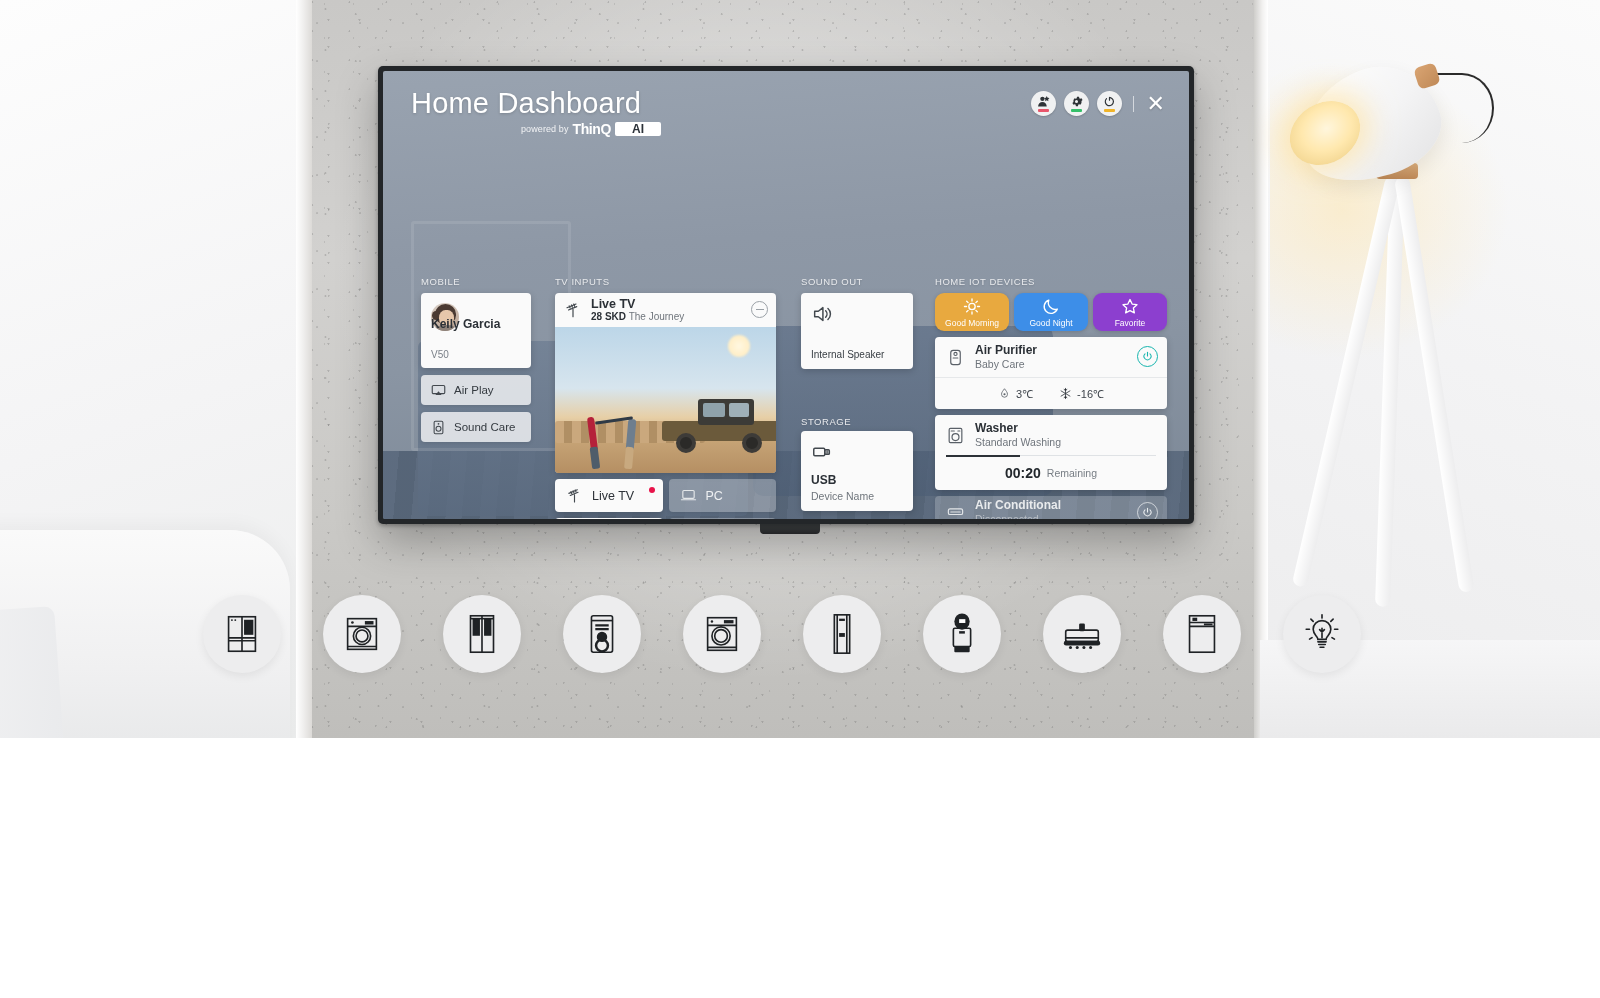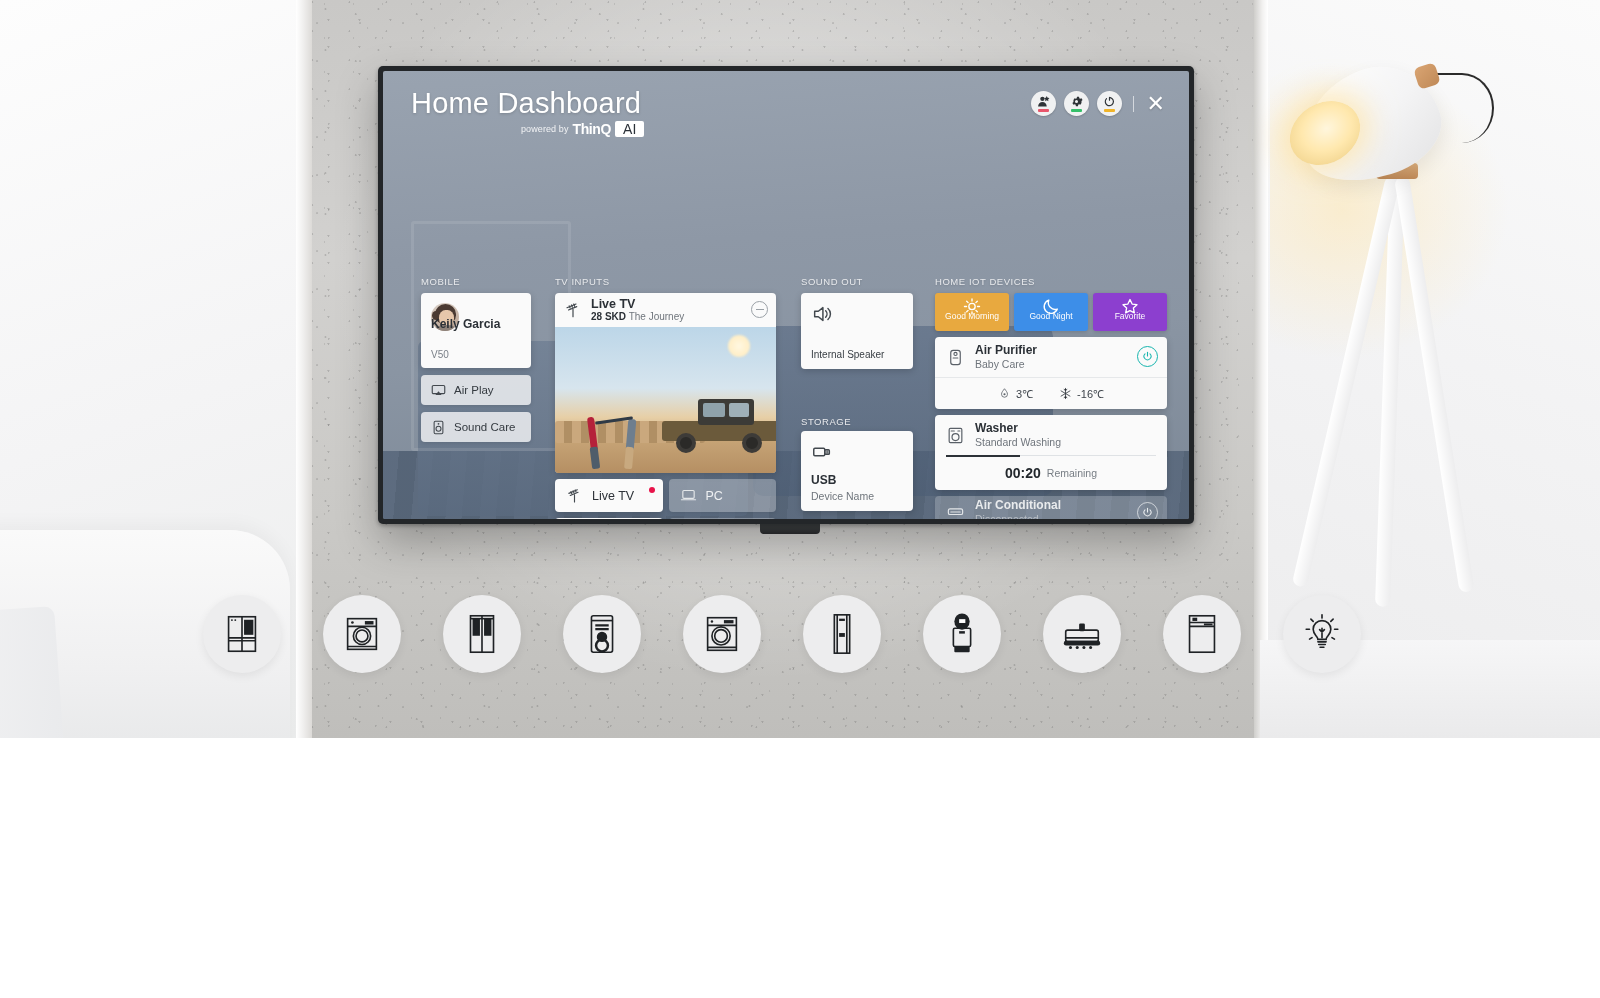--- a/index.html
+++ b/index.html
@@ -150,21 +150,21 @@
     text-shadow:0 1px 3px rgba(0,0,0,.18);
   }
   .dash-sub {
     position:absolute; left:138px; top:50px;
     font-size:9px; color:#f2f3f5; letter-spacing:.1px;
     display:flex; align-items:center; gap:4px;
   }
   .thinq-word { font-size:14px; font-weight:700; letter-spacing:-.4px; color:#fff; }
   .thinq-ai {
     display:inline-block; background:#fff; color:#2b3138;
-    font-size:14px; font-weight:400; padding:1px 8px; border-radius:2px; line-height:1;
+    font-size:12px; font-weight:700; padding:1px 17px; border-radius:2px; line-height:1;
   }
 
   .topright { position:absolute; right:22px; top:20px; display:flex; align-items:center; gap:8px; }
   .cbtn {
     width:25px; height:25px; border-radius:50%; background:#f0f1f2;
     display:flex; flex-direction:column; align-items:center; justify-content:center;
     gap:1.5px; cursor:pointer; box-shadow:0 1px 2px rgba(0,0,0,.18);
   }
   .cbtn svg { width:13px; height:13px; fill:#2f3438; }
   .cbtn .bar { width:11px; height:3px; border-radius:1px; }
@@ -282,23 +282,23 @@
   #storage-label { position:absolute; left:418px; top:345px; }
   #storage-card { position:absolute; left:418px; top:360px; width:112px; height:80px;
                   padding:10px; }
   #usb-title { position:absolute; left:10px; bottom:24px; font-size:12px; font-weight:700; color:#2b3036; }
   #usb-sub { position:absolute; left:10px; bottom:9px; font-size:10.5px; color:#6f757c; }
 
   
   #iot-col { position:absolute; left:552px; top:222px; width:232px; }
   .scene-row { display:flex; gap:5px; }
   .scene-btn {
-    width:74px; height:38px; border-radius:3px; position:relative; cursor:pointer;
+    width:74px; height:38px; border-radius:9px; position:relative; cursor:pointer;
     display:flex; flex-direction:column; align-items:center; justify-content:flex-end;
-    padding-bottom:10px; box-shadow:0 1px 4px rgba(0,0,0,.18);
+    padding-bottom:3px; box-shadow:0 1px 4px rgba(0,0,0,.18);
   }
   .scene-btn svg { position:absolute; top:4px; left:50%; transform:translateX(-50%); }
   .scene-btn span { font-size:8.5px; color:#fff; }
 
   .iot-card { margin-top:6px; background:#fafafa; border-radius:4px;
               box-shadow:0 2px 7px rgba(0,0,0,.18); position:relative; }
   .iot-head { height:40px; display:flex; align-items:center; gap:10px; padding:0 11px; }
   .iot-title { font-size:12px; font-weight:700; color:#2b3036; line-height:1.2; }
   .iot-sub { font-size:10.5px; color:#6f757c; line-height:1.25; }
   .pwr {

